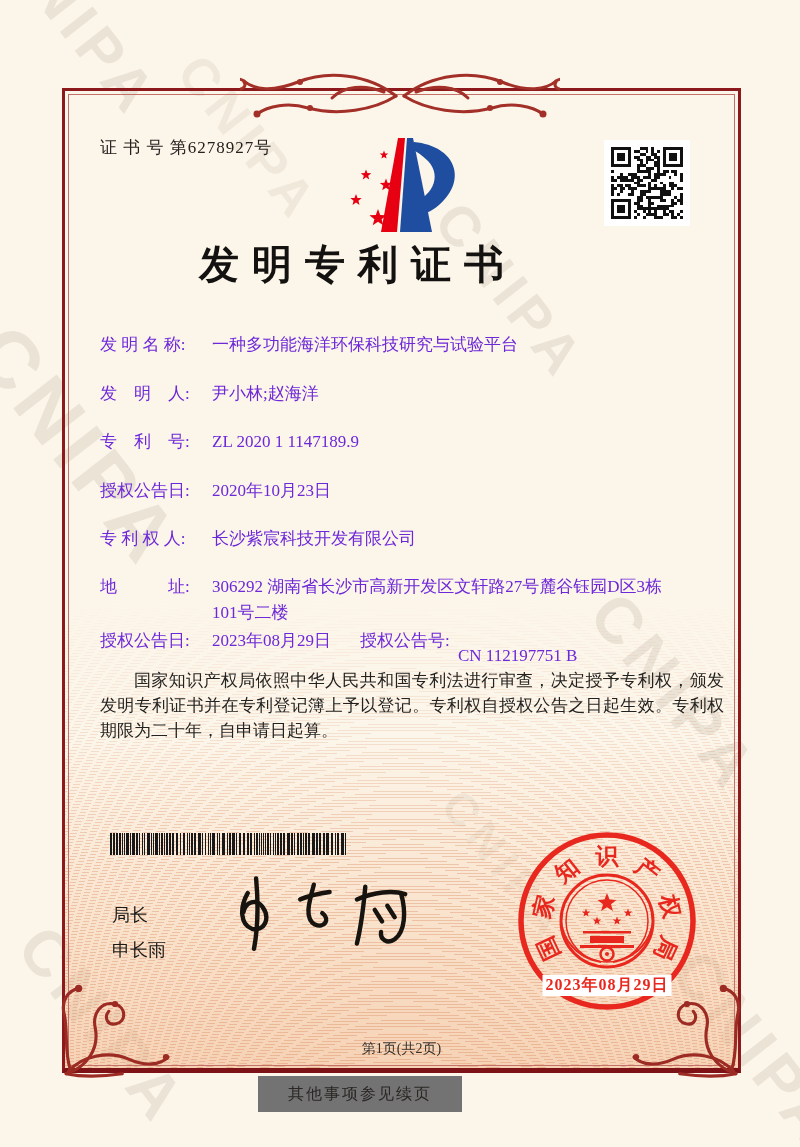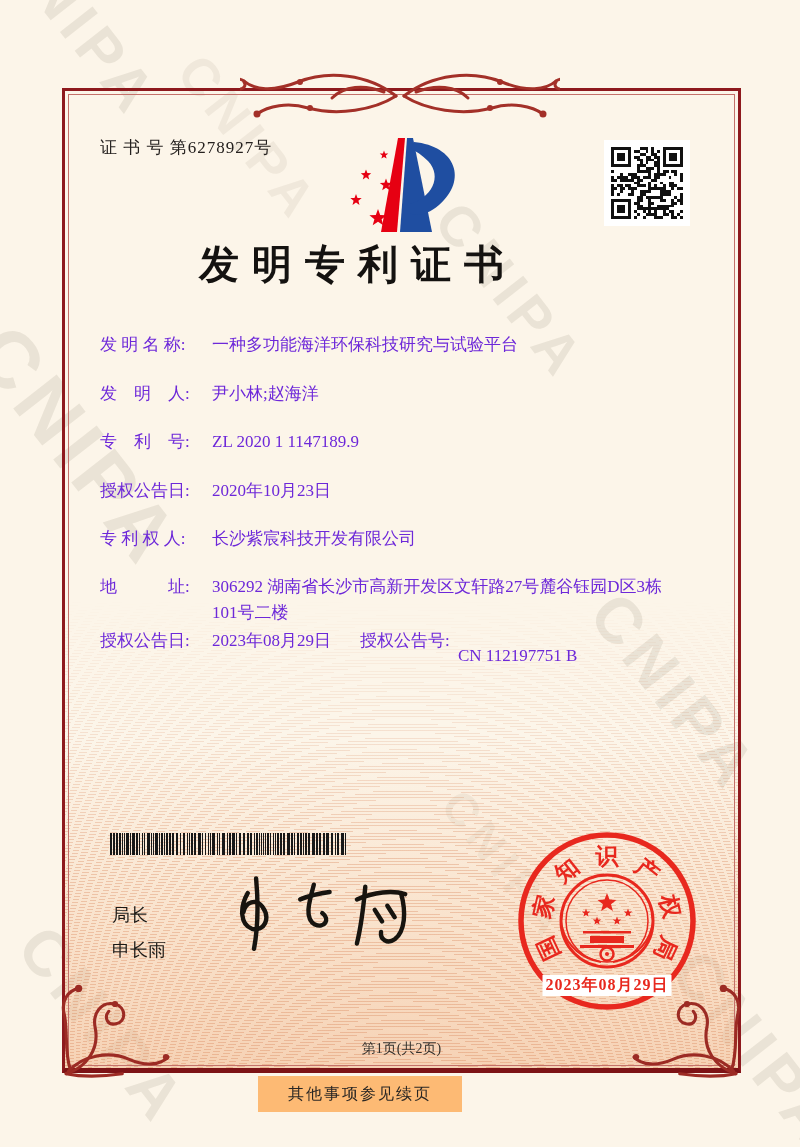--- a/index.html
+++ b/index.html
@@ -39,21 +39,21 @@
   .signer{left:112px;font-size:18px;font-weight:normal;color:#1b1916;
       font-family:"Liberation Sans","DejaVu Sans",sans-serif;}
   
   .seal{left:517px;top:831px;width:180px;height:180px;}
   .seal-char{position:absolute;left:50%;top:50%;width:26px;height:26px;margin:-13px 0 0 -13px;
       text-align:center;font-size:23px;font-weight:bold;color:#e8281e;line-height:26px;}
   .seal-date{position:absolute;left:50%;transform:translateX(-50%);bottom:15px;
       background:#fff;color:#e8281e;font-weight:bold;font-size:16px;padding:0 3px;
       white-space:nowrap;letter-spacing:1px;}
   .page-num{left:62px;top:1040px;width:679px;text-align:center;font-size:14px;color:#33302c;}
-  .note-box{left:258px;top:1076px;width:204px;height:36px;background:#fdba74;
+  .note-box{left:258px;top:1076px;width:204px;height:36px;background:#737373;
       display:flex;align-items:center;justify-content:center;font-size:16px;color:#2a2724;
       letter-spacing:2px;}
 </style>
 </head>
 <body>
 
 <span class="wm" style="left:-30px;top:-12px;font-size:60px;">CNIPA</span>
 <span class="wm" style="left:152px;top:108px;font-size:52px;color:rgba(173,162,144,0.15);">CNIPA</span>
 <span class="wm" style="left:408px;top:258px;font-size:56px;">CNIPA</span>
 <span class="wm" style="left:-62px;top:400px;font-size:80px;">CNIPA</span>
@@ -363,20 +363,21 @@
 <div class="row" style="top:574px;">
   <span class="flabel">地　　　址:</span><span class="fvalue" style="width:452px;">306292 湖南省长沙市高新开发区文轩路27号麓谷钰园D区3栋101号二楼</span>
 </div>
 <div class="row" style="top:628px;">
   <span class="flabel">授权公告日:</span><span>2023年08月29日</span>
   <span class="grant-no-label">授权公告号:</span>
   <span class="grant-no-value">CN 112197751 B</span>
 </div>
 
 <div class="abs paras">
+  <p>国家知识产权局依照中华人民共和国专利法进行审查，决定授予专利权，颁发发明专利证书并在专利登记簿上予以登记。专利权自授权公告之日起生效。专利权期限为二十年，自申请日起算。</p>
 </div>
 
 <div id="barcode" class="abs barcode">
     <div style="width: 2px; background: rgb(24, 24, 24); margin-right: 1px; flex: 0 0 auto;"></div>
     <div style="width: 2px; background: rgb(24, 24, 24); margin-right: 1px; flex: 0 0 auto;"></div>
     <div style="width: 2px; background: rgb(24, 24, 24); margin-right: 1px; flex: 0 0 auto;"></div>
     <div style="width: 2px; background: rgb(24, 24, 24); margin-right: 1px; flex: 0 0 auto;"></div>
     <div style="width: 1px; background: rgb(24, 24, 24); margin-right: 1px; flex: 0 0 auto;"></div>
     <div style="width: 1px; background: rgb(24, 24, 24); margin-right: 1px; flex: 0 0 auto;"></div>
     <div style="width: 3px; background: rgb(24, 24, 24); margin-right: 1px; flex: 0 0 auto;"></div>

